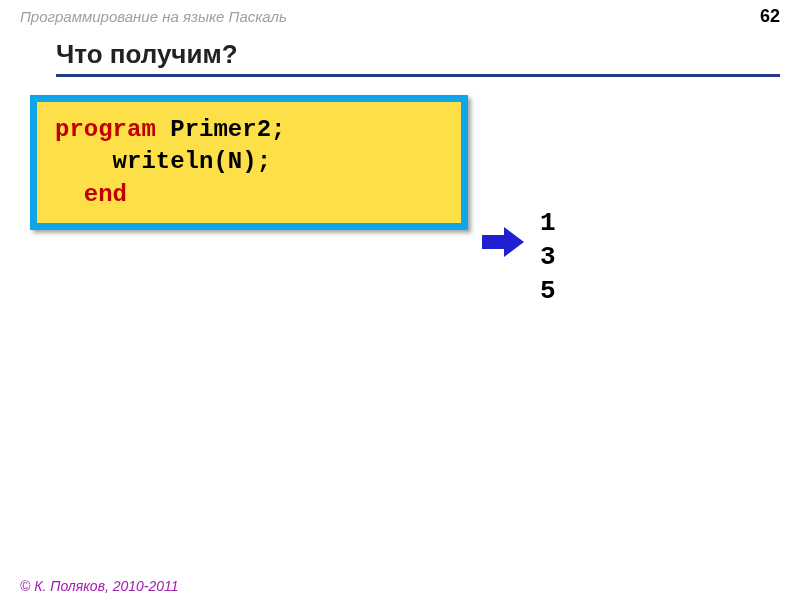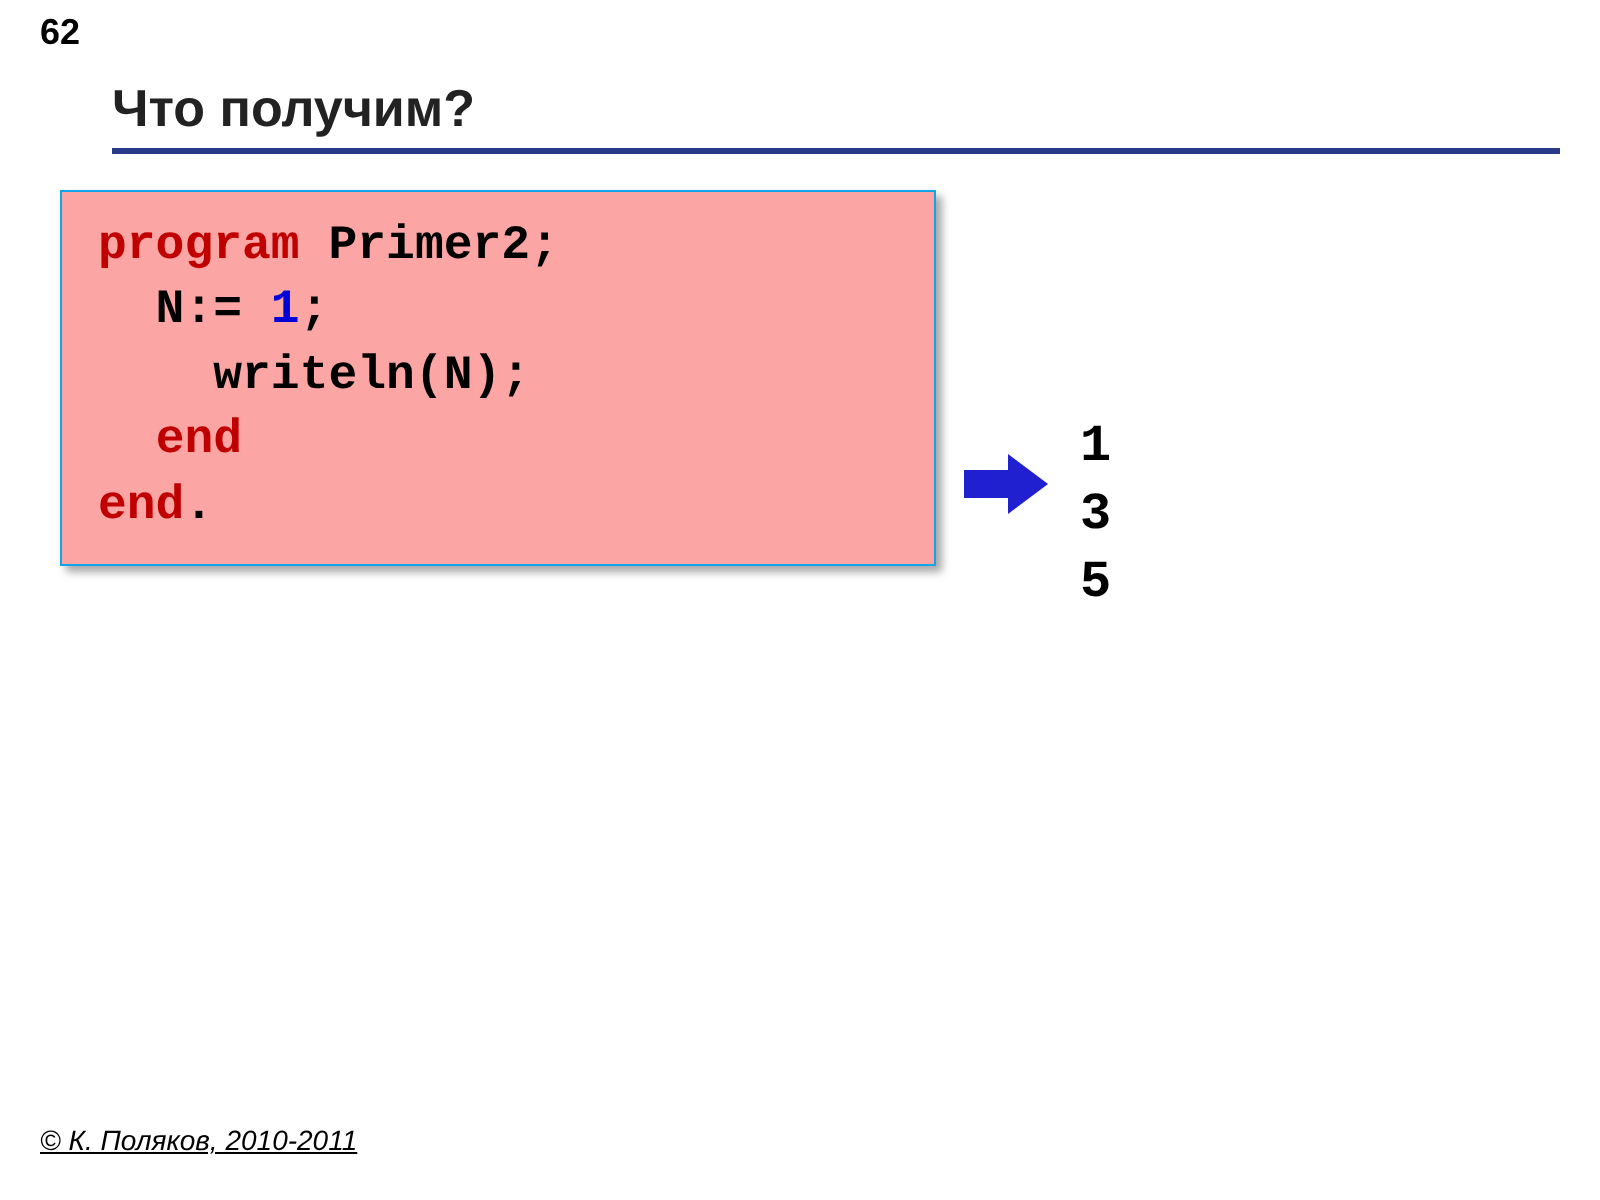--- a/index.html
+++ b/index.html
@@ -36,22 +36,22 @@
       padding-bottom: 4px;
       border-bottom: 3px solid #2a3a8a;
       margin-left: 36px;
     }
     .content {
       padding: 18px 20px 0 30px;
       display: flex;
       align-items: flex-start;
     }
     .code-box {
-      background: #fca5a5;
-      border: 1px solid #0ea5e9;
+      background: #fde047;
+      border: 7px solid #0ea5e9;
       box-shadow: 3px 3px 4px rgba(0,0,0,0.35);
       padding: 12px 18px;
       font-family: "Courier New", monospace;
       font-size: 24px;
       font-weight: bold;
       line-height: 1.35;
       width: 438px;
     }
     .code-line { white-space: pre; }
     .kw-red { color: #c00000; }
@@ -90,46 +90,44 @@
       font-family: "Courier New", monospace;
       font-size: 26px;
       font-weight: bold;
       color: #000;
       line-height: 1.3;
       margin-top: 112px;
       margin-left: 6px;
     }
     .footer {
       position: absolute;
-      bottom: 22px;
+      bottom: 6px;
       left: 20px;
-      color: #000000;
+      color: #a21caf;
       font-size: 14px;
       font-style: italic;
-      text-decoration: underline;
     }
   </style>
 </head>
 <body>
 
 <div class="header">
+  <span>Программирование на языке Паскаль</span>
   <span class="page-num">62</span>
 </div>
 
 <div class="title-area">
   <div class="title">Что получим?</div>
 </div>
 
 <div class="content">
   <div class="code-box">
     <div class="code-line"><span class="kw-red">program</span><span class="kw-black"> Primer2;</span></div>
-    <div class="code-line"><span class="kw-black">  N:= </span><span class="kw-blue">1</span><span class="kw-black">;</span></div>
     <div class="code-line kw-black">    writeln(N);</div>
     <div class="code-line"><span class="kw-black">  </span><span class="kw-red">end</span></div>
-    <div class="code-line"><span class="kw-red">end</span><span class="kw-black">.</span></div>
   </div>
 
   <div class="arrow-wrap">
     <div class="arrow">
       <div class="arrow-body"></div>
       <div class="arrow-head"></div>
     </div>
   </div>
 
   <div class="output">

